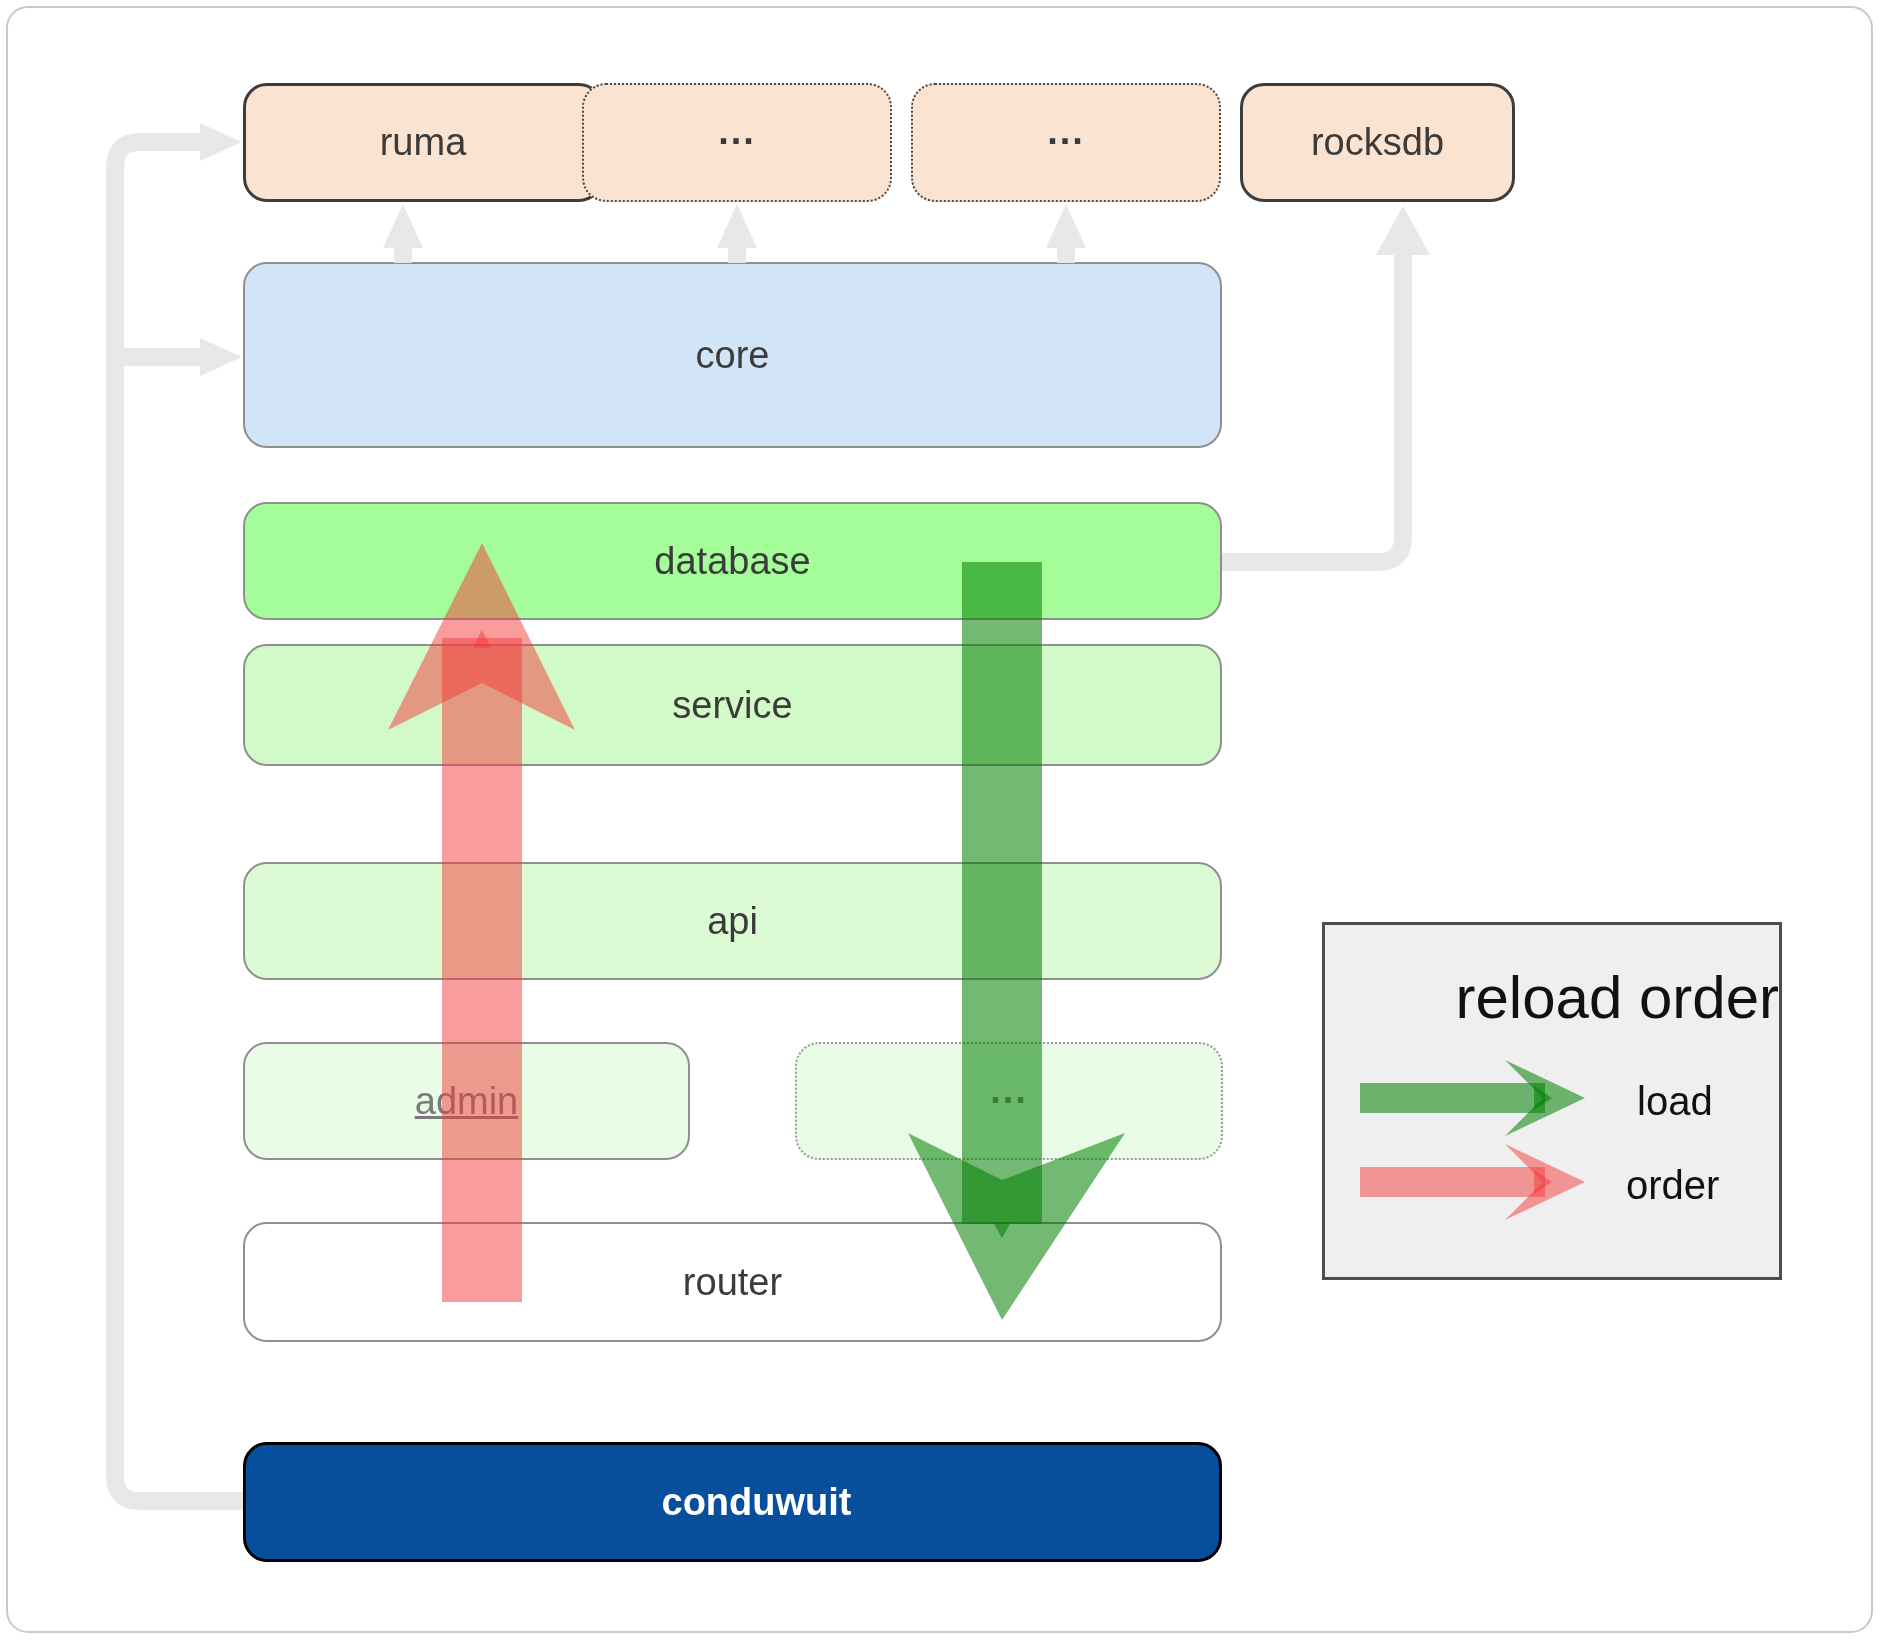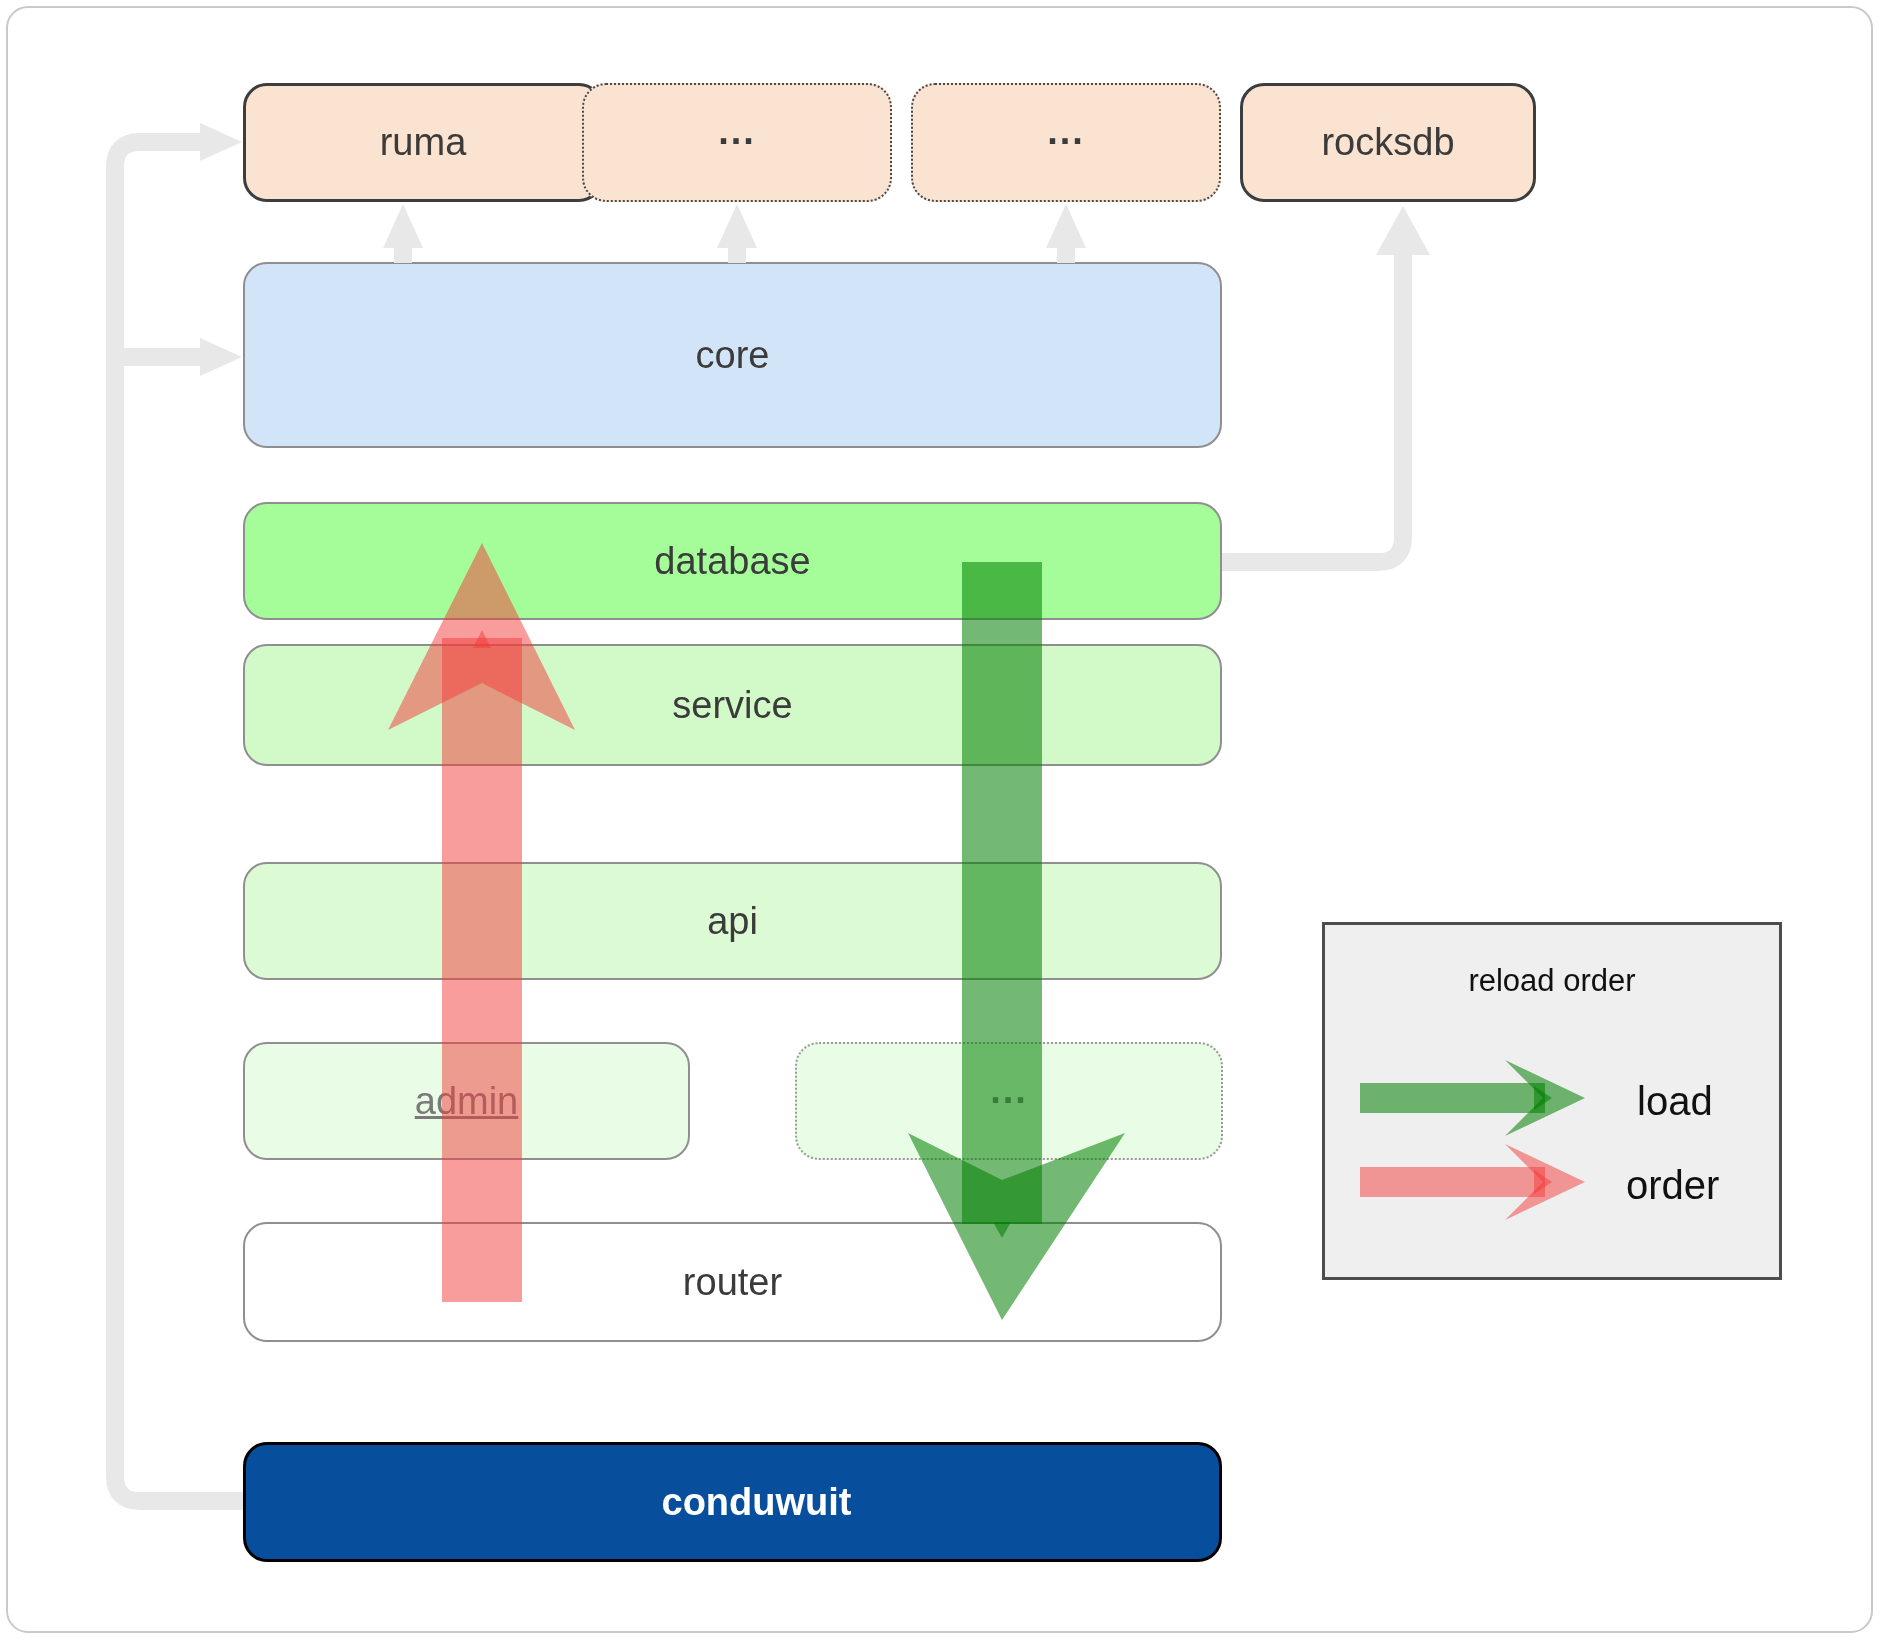--- a/index.html
+++ b/index.html
@@ -16,37 +16,37 @@
     border-radius:24px;box-sizing:border-box;
     font-size:38px;color:var(--c-label-dark);
     z-index:1;
   }
   .box .lbl{white-space:nowrap;}
   .dots .lbl{transform:translateY(-11px);letter-spacing:2px;font-weight:700;}
 
   #b-ruma    {left:243px;top:83px;width:360px;height:119px;background:var(--c-peach);border:3px solid #3d3d3d;}
   #b-dots1   {left:582px;top:83px;width:310px;height:119px;background:var(--c-peach);border:2px dotted #4a4a4a;}
   #b-dots2   {left:911px;top:83px;width:310px;height:119px;background:var(--c-peach);border:2px dotted #4a4a4a;}
-  #b-rocksdb {left:1240px;top:83px;width:296px;height:119px;background:var(--c-peach);border:3px solid #3d3d3d;}
+  #b-rocksdb {left:1240px;top:83px;width:275px;height:119px;background:var(--c-peach);border:3px solid #3d3d3d;}
   #b-core    {left:243px;top:262px;width:979px;height:186px;background:var(--c-core-blue);border:2.5px solid #8f8f8f;}
   #b-database{left:243px;top:502px;width:979px;height:118px;background:var(--c-db-green);border:2.5px solid #8f8f8f;}
   #b-service {left:243px;top:644px;width:979px;height:122px;background:var(--c-service-green);border:2.5px solid #8f8f8f;}
   #b-api     {left:243px;top:862px;width:979px;height:118px;background:var(--c-api-green);border:2.5px solid #8f8f8f;}
   #b-admin   {left:243px;top:1042px;width:447px;height:118px;background:var(--c-admin-green);border:2.5px solid #8f8f8f;color:var(--c-label-gray);text-decoration:underline;}
   #b-dots3   {left:795px;top:1042px;width:428px;height:118px;background:var(--c-admin-green);border:2px dotted #9a9a9a;color:var(--c-label-gray);}
   #b-router  {left:243px;top:1222px;width:979px;height:120px;background:var(--c-router-white);border:2.5px solid #8f8f8f;}
   #b-conduwuit{left:243px;top:1442px;width:979px;height:120px;background:var(--c-conduwuit-blue);border:3px solid #000;color:#ffffff;font-weight:700;padding-left:48px;}
 
   #legend{
     position:absolute;left:1322px;top:922px;width:460px;height:358px;
     background:var(--c-legend-bg);border:3px solid #4d4d4d;box-sizing:border-box;z-index:1;
   }
   #legend-title{
-    position:absolute;left:0;top:38px;width:100%;text-align:center;
-    font-size:31px;color:#111;
+    position:absolute;left:0;top:38px;width:100%;text-align:right;
+    font-size:60px;color:#111;
   }
   .legend-label{
     position:absolute;font-size:40px;color:#111;transform:translateY(-50%);
   }
   #legend-label-load{left:312px;top:176px;}
   #legend-label-unload{left:301px;top:260px;}
 
   #overlay{position:absolute;left:0;top:0;z-index:5;pointer-events:none;}
   .conn{stroke:var(--c-connector-gray);fill:none;stroke-width:18px;}
   .conn-head{fill:var(--c-connector-gray);}

